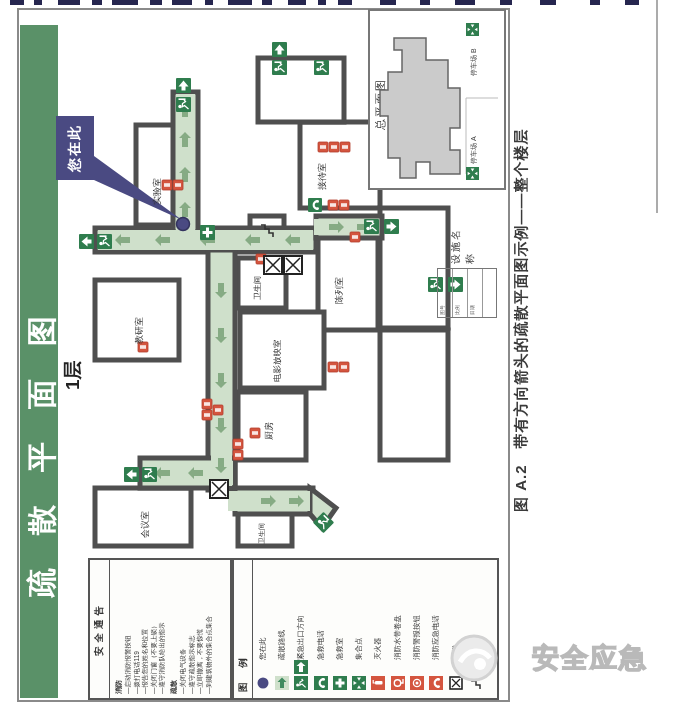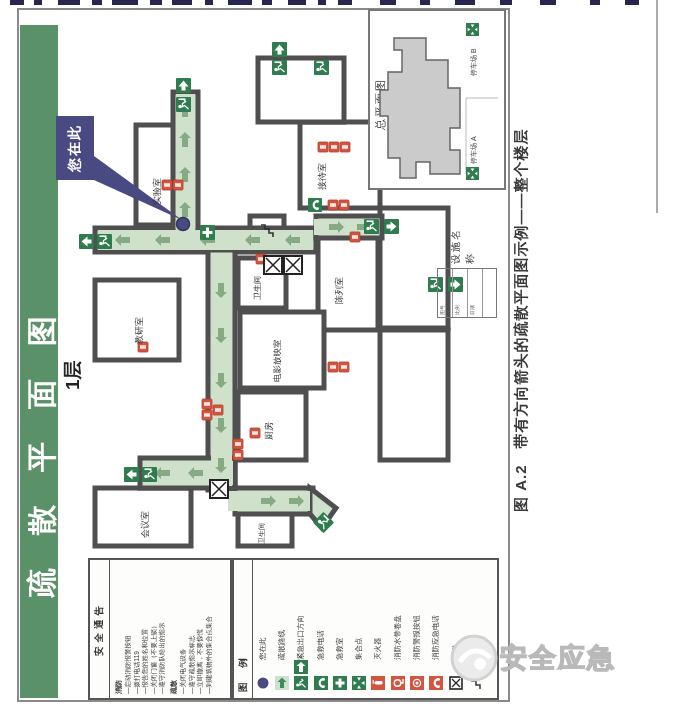--- a/index.html
+++ b/index.html
@@ -42,21 +42,21 @@
   .fac-label{position:absolute;left:54px;top:12px;font-size:10px;letter-spacing:2px;color:#444;}
   
   .inset{position:absolute;left:518px;top:368px;width:177px;height:134px;border:2px solid #777;
          background:#fff;}
   .edge-line{position:absolute;left:495px;top:656px;width:213px;height:2px;background:#ababab;}
   
   .top-frag{position:absolute;top:0;left:0;height:8px;width:678px;}
   .top-frag i{position:absolute;top:0;height:5px;background:#26264f;display:block;}
   .wm{position:absolute;left:448px;top:632px;display:flex;align-items:center;}
   .wm-text{font-size:27px;font-weight:bold;letter-spacing:2px;color:rgba(255,255,255,0.25);
-           -webkit-text-stroke:1.4px #b9b9b9;text-shadow:0 0 1px #cfcfcf;}
+           -webkit-text-stroke:1.4px #b9b9b9;text-shadow:0 0 1px #cfcfcf;margin-left:32px;}
   svg text{font-family:"Liberation Sans","DejaVu Sans",sans-serif;}
   .rlab{font-size:9px;fill:#333;}
 </style>
 </head>
 <body>
 
 <div id="stage">
   <div id="page">
 
     <div class="frame"></div>

